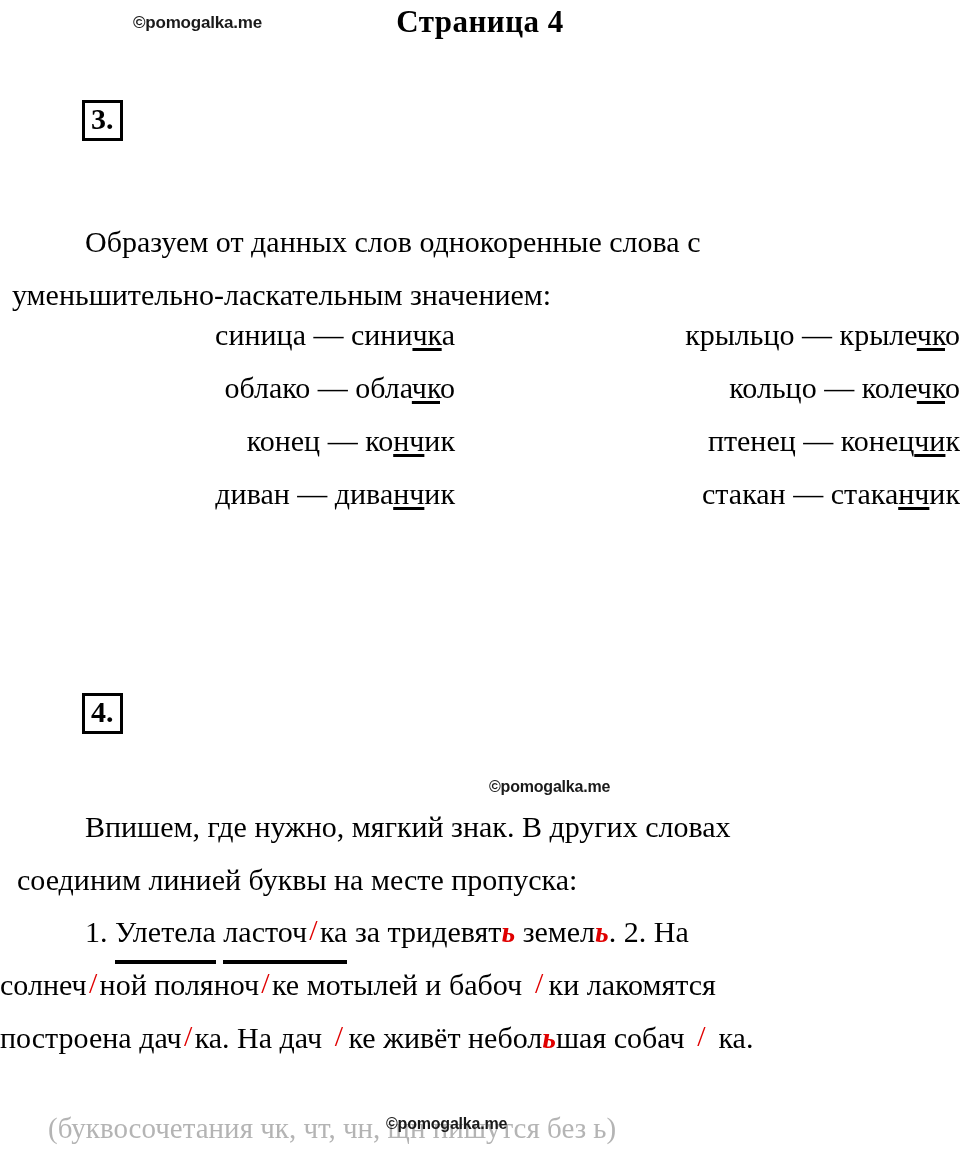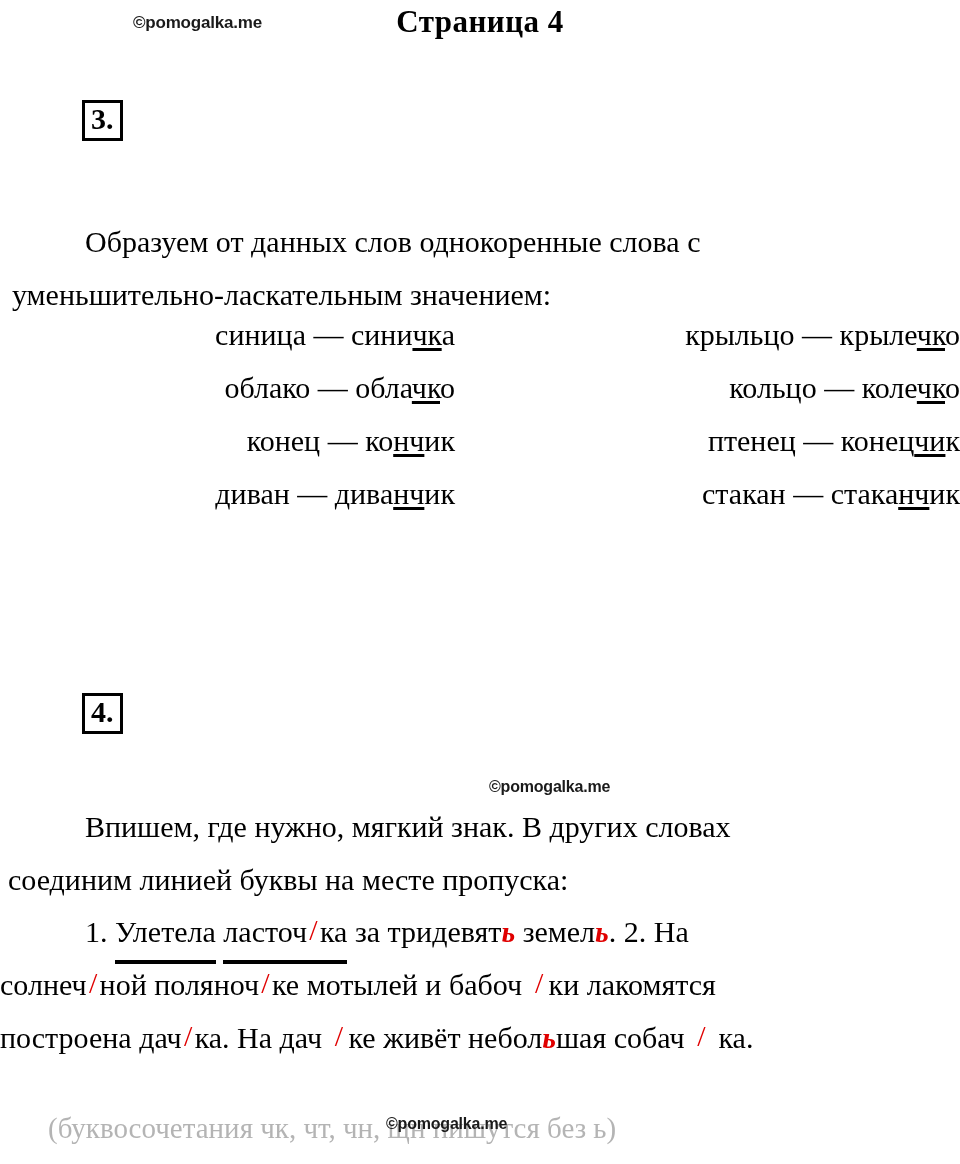--- a/index.html
+++ b/index.html
@@ -81,21 +81,21 @@
   }
   .pair-col-left  { width: 455px; padding-left: 85px; box-sizing: border-box; }
   .pair-col-right { width: 505px; padding-left: 45px; box-sizing: border-box; }
   .dash { letter-spacing: 0; }
 
   .u { text-decoration: underline; text-underline-offset: 3px; }
 
   
   #ex4-intro { left: 0px; top: 800px; width: 960px; white-space: normal; }
   #ex4-intro .l1 { display: block; padding-left: 85px; }
-  #ex4-intro .l2 { display: block; padding-left: 8px; }
+  #ex4-intro .l2 { display: block; padding-left: 17px; }
 
   #ex4-sent { left: 0px; top: 905px; width: 960px; white-space: normal; }
   #ex4-sent .sl { display: block; }
   #ex4-sent .sl1 { padding-left: 85px; }
 
   .dbl-u {
     border-bottom: 2px solid #000;
     box-shadow: inset 0 -6px 0 -4px #000;
     padding-bottom: 14px;
   }

